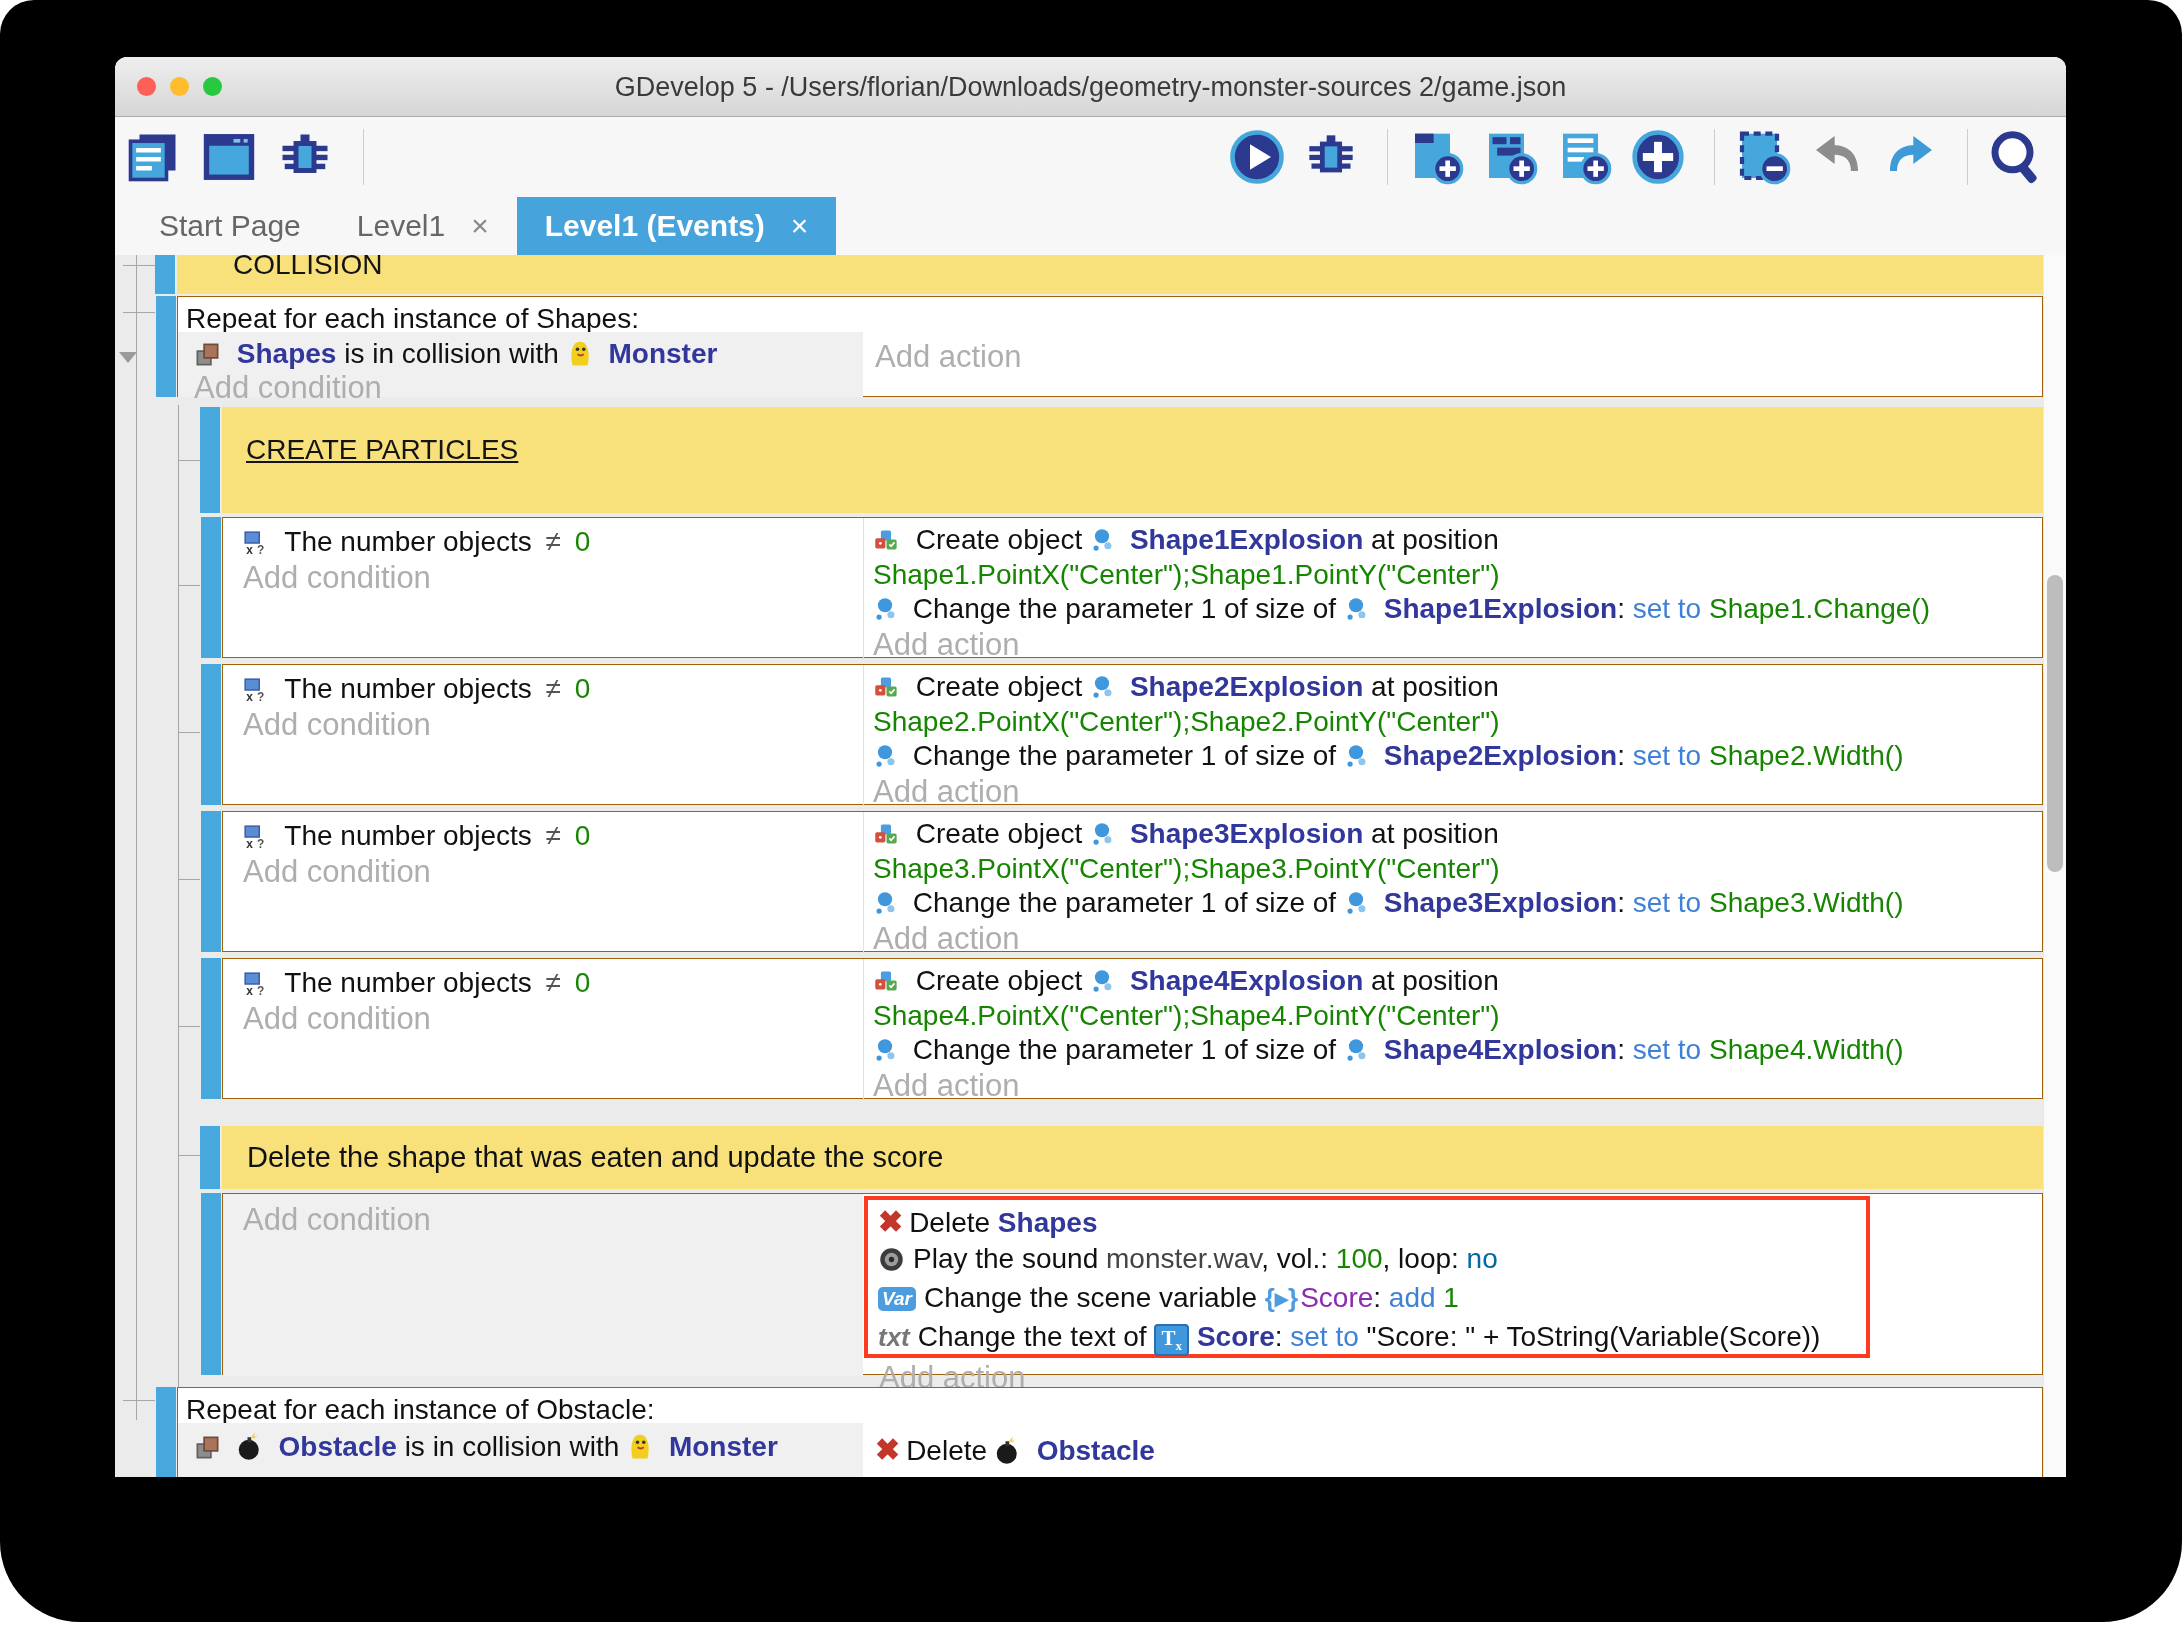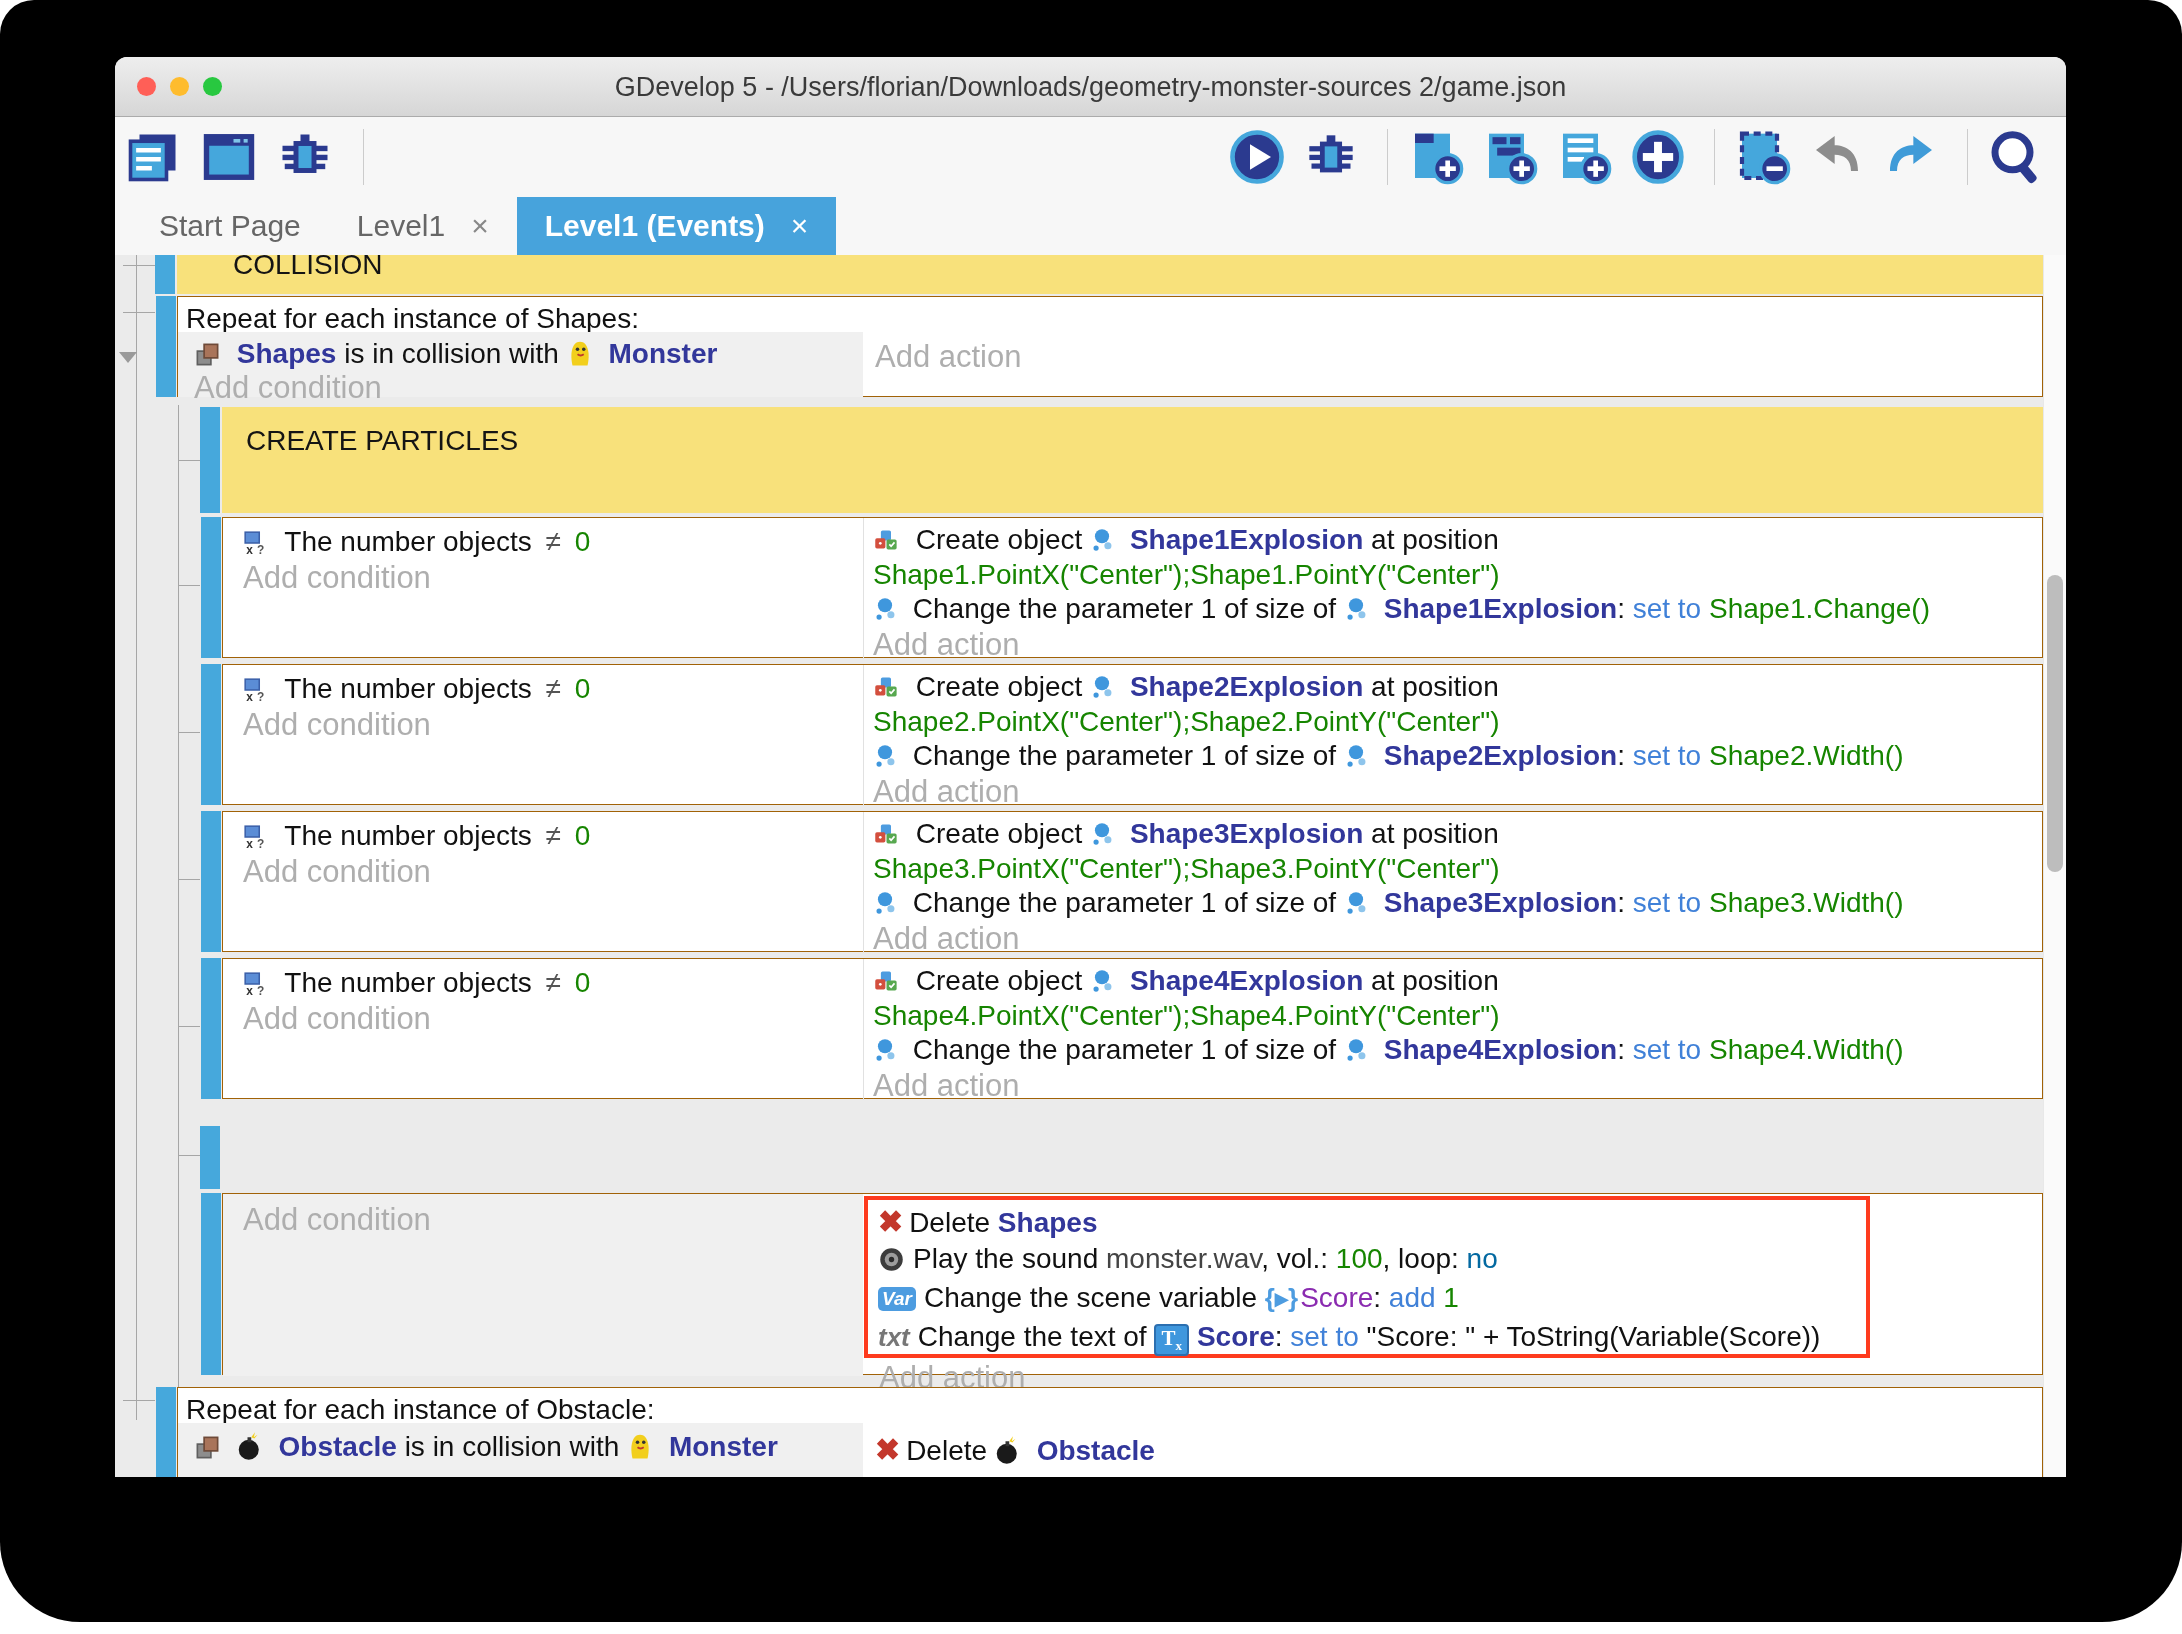--- a/index.html
+++ b/index.html
@@ -274,21 +274,21 @@
               </svg></span>
           <span class="obj">Monster</span>
         </div>
         <div class="ph" style="position:absolute; left:16px; top:38px;">Add condition</div>
       </div>
       <div class="ph" style="position:absolute; left:697px; top:42px;">Add action</div>
     </div>
 
     <div class="bar" style="left:85px; top:152px; height:106px;"></div>
     <div class="yellow" style="left:107px; top:152px; width:1821px; height:106px;">
-      <div class="ctitle" style="position:absolute; left:24px; top:18px;">CREATE PARTICLES</div>
+      <div class="ctitle" style="position:absolute; left:24px; top:27px;text-decoration:underline;">CREATE PARTICLES</div>
     </div>
 
     <div class="card" style="left:107px; top:262px; width:1821px; height:141px;">
       <div class="bar" style="left:-22px; top:-1px; height:141px;"></div>
       <div class="coldiv" style="left:640px; top:0; height:141px;"></div>
       <div class="evtext" style="position:absolute; left:20px; top:8px;">
         <span class="ic"><svg width="26" height="26" viewBox="0 0 24 24">
               <rect x="2" y="2" width="13" height="10" fill="#5b8dd6" stroke="#3a5fa8" stroke-width="1.4"></rect>
               <text x="3" y="22" font-size="11" font-weight="bold" fill="#333">x</text>
               <text x="13" y="22" font-size="11" font-weight="bold" fill="#555">?</text>
@@ -482,20 +482,23 @@
               <circle cx="5" cy="17" r="2.2" fill="#3f97dd"></circle>
             </svg></span>
         <span class="obj">Shape4Explosion</span><span>:</span>
         <span class="kw">set to</span>
         <span class="green">Shape4.Width()</span>
       </div>
       <div class="ph" style="position:absolute; left:650px; top:109px;">Add action</div>
     </div>
 
     <div class="bar" style="left:85px; top:871px; height:63px;"></div>
+    <div class="yellow" style="left:107px; top:871px; width:1821px; height:63px;">
+      <div class="evtext" style="position:absolute; left:25px; top:15px; font-size:29px;">Delete the shape that was eaten and update the score</div>
+    </div>
 
     <div class="card" style="left:107px; top:938px; width:1821px; height:182px;">
       <div class="bar" style="left:-22px; top:-1px; height:182px;"></div>
       <div class="graybox" style="left:0; top:0; width:640px; height:182px;">
         <div class="ph" style="position:absolute; left:20px; top:8px;">Add condition</div>
       </div>
       <div class="ph" style="position:absolute; left:656px; top:166px;">Add action</div>
       <div class="redbox" style="left:641px; top:2px; width:1006px; height:162px;">
         <div class="evtext" style="position:absolute; left:10px; top:4px;">
           <span class="delx">✖</span><span>Delete</span>

